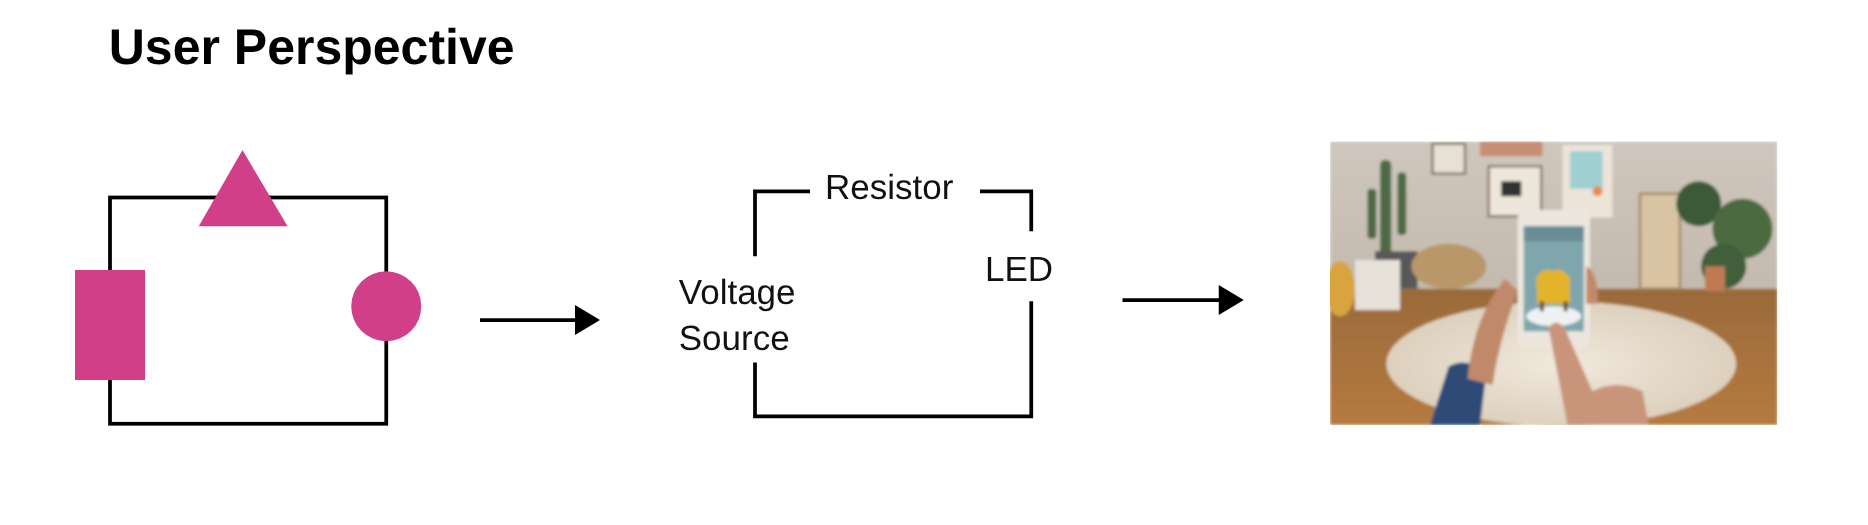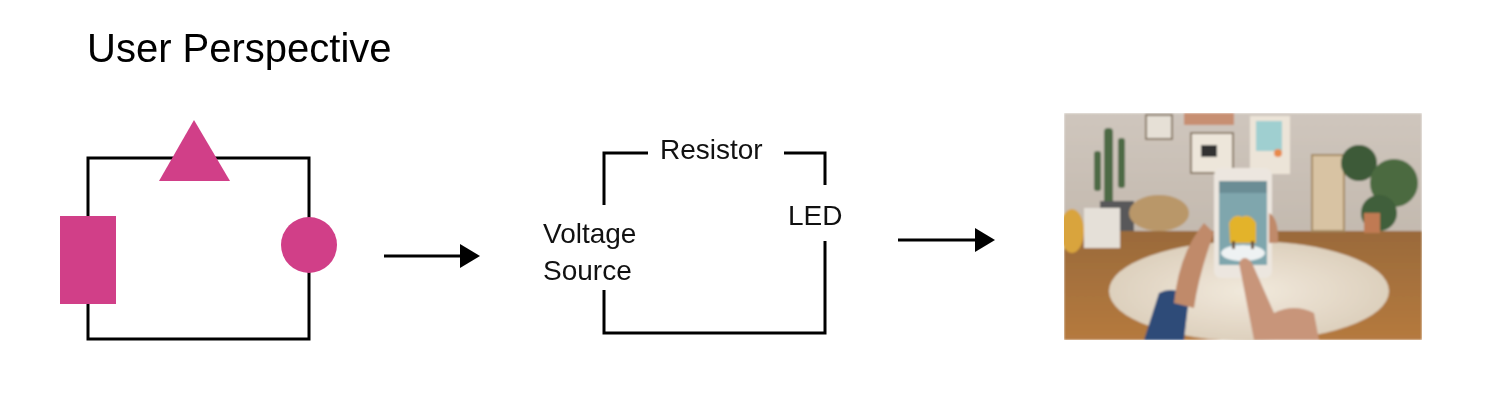--- a/index.html
+++ b/index.html
@@ -1,17 +1,17 @@
 <!DOCTYPE html>
 <html><head>
   <meta charset="utf-8">
   <style>
     html, body { margin: 0; padding: 0; background: #ffffff; }
     body { width: 1494px; height: 420px; position: relative; overflow: hidden; font-family: "Liberation Sans", sans-serif; }
-    .title { position: absolute; left: 87px; top: 28px; font-size: 40px; font-weight: normal; color: #000; letter-spacing: 0px; line-height: 1; }
+    .title { position: absolute; left: 87px; top: 18px; font-size: 40px; font-weight: bold; color: #000; letter-spacing: 0px; line-height: 1; }
     svg.main { position: absolute; left: 0; top: 0; }
     .lbl { font-family: "Liberation Sans", sans-serif; font-size: 28px; fill: #111; }
     .photo { position: absolute; left: 1064px; top: 113px; width: 358px; height: 227px; overflow: hidden; }
   </style>
 </head>
 <body>
 
 <div class="title">User Perspective</div>
 
 <svg class="main" width="1494" height="420" viewBox="0 0 1494 420">

